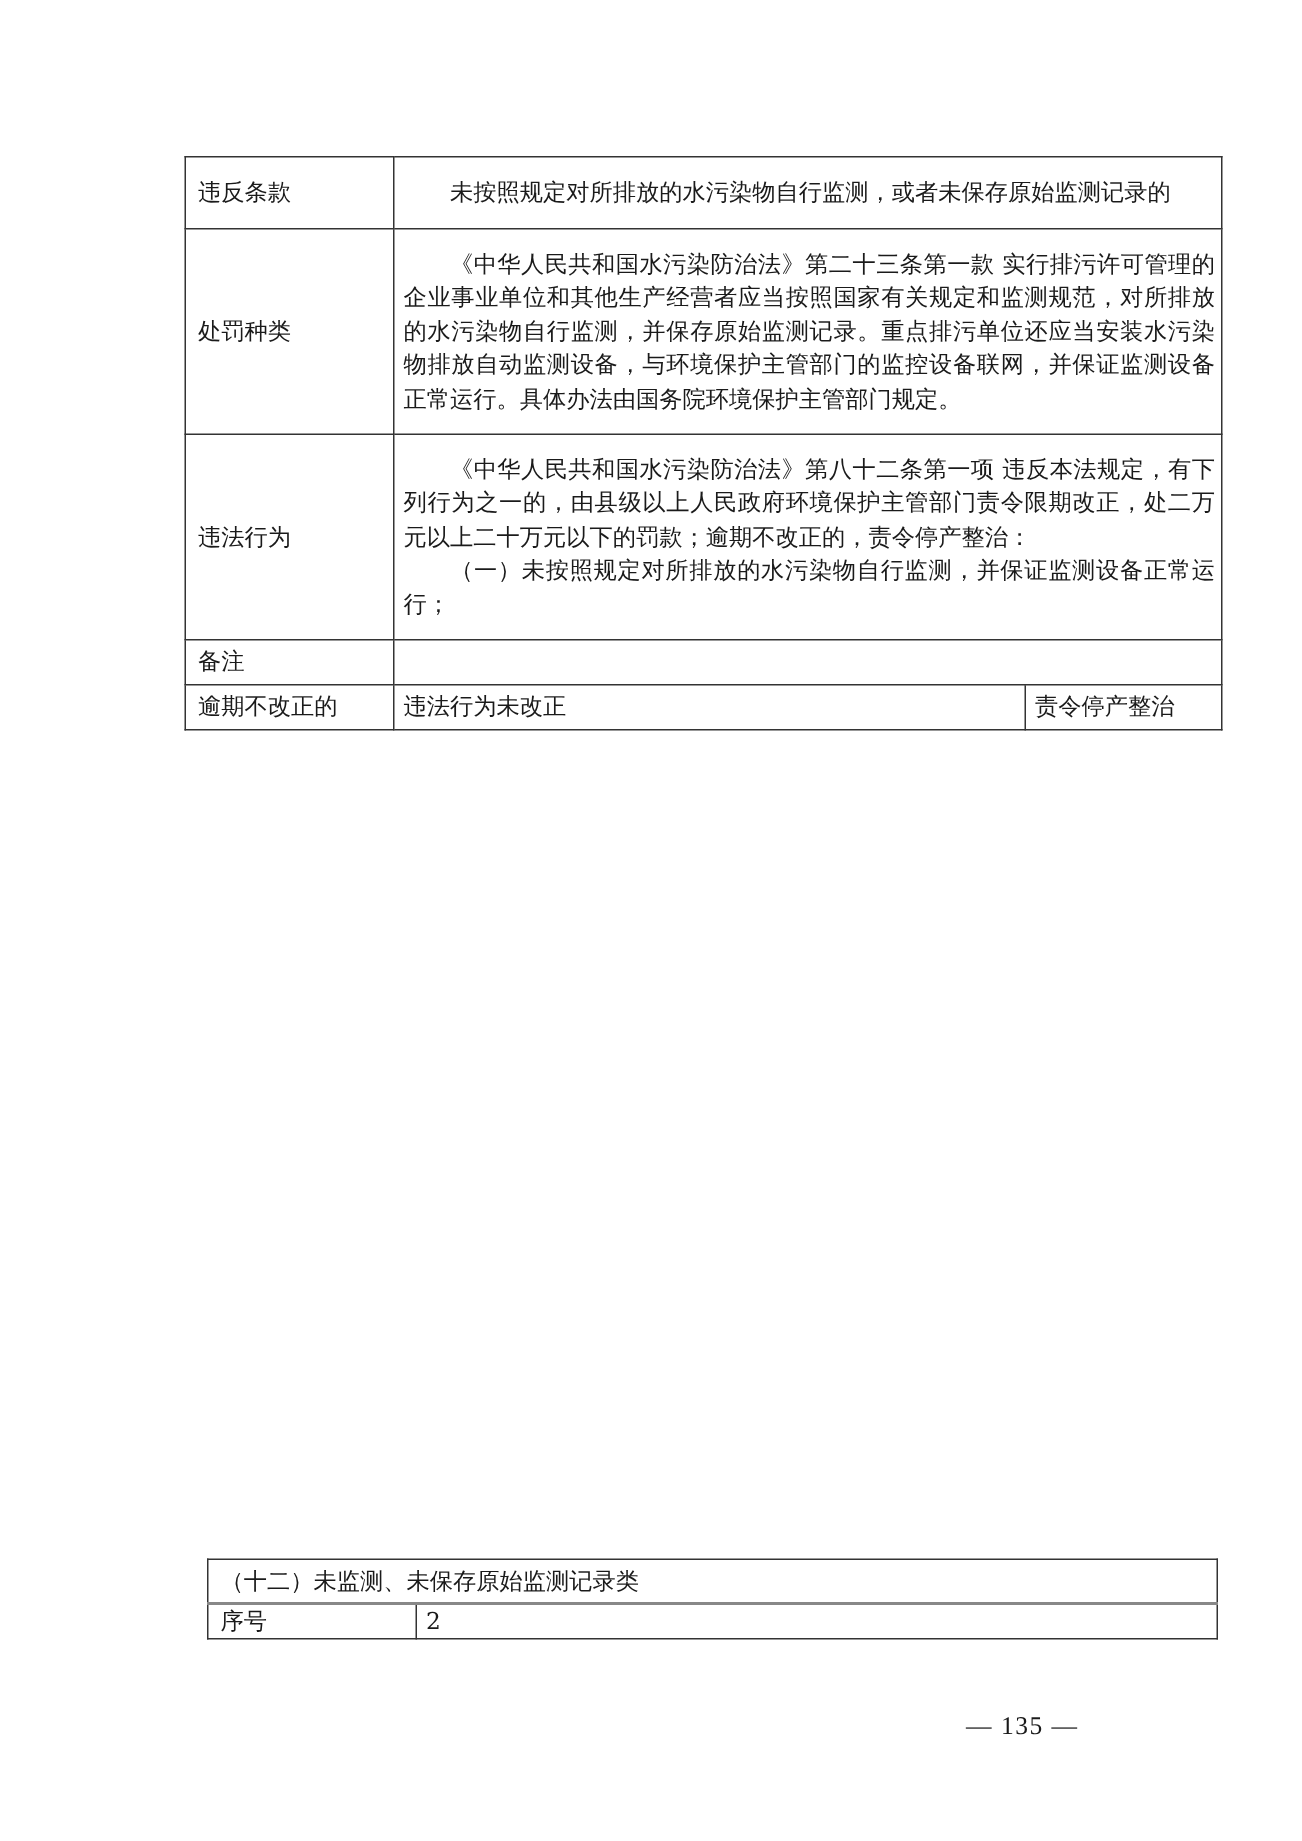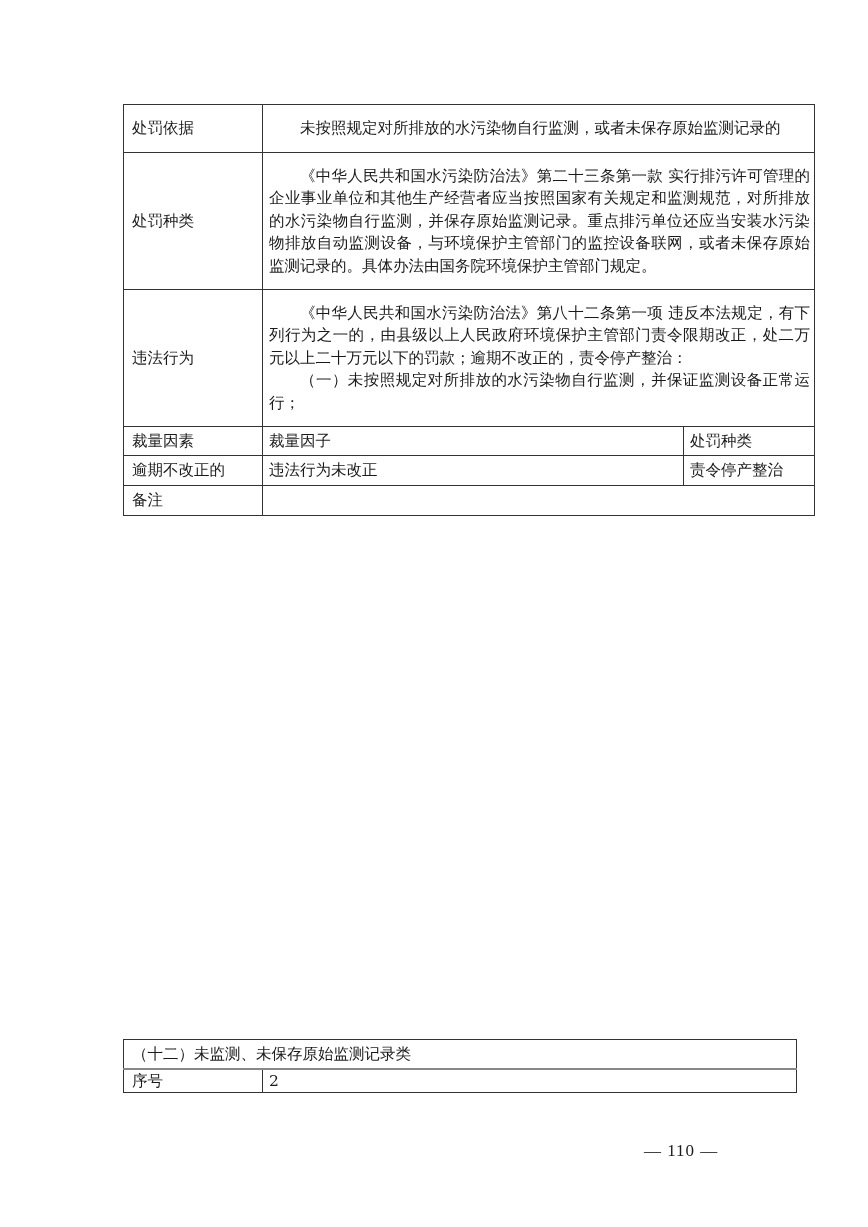--- a/index.html
+++ b/index.html
@@ -18,83 +18,78 @@
   .tbl td {
     border: 1px solid #333;
     padding: 0 6px;
     vertical-align: middle;
     word-break: break-all;
   }
   .tbl td.label { padding-left: 8px; }
   .tbl td.body { padding: 0 4px 0 6px; text-align: justify; }
   .indent { text-indent: 2em; display: block; }
   #t1 { left: 123px; top: 104px; width: 691px; }
-  #t2 { left: 123px; top: 1039px; width: 673px; padding-left: 25px; }
+  #t2 { left: 138px; top: 1039px; width: 673px; padding-left: 25px; }
   .t2-header td { border-bottom: 2px solid #888; }
   .page-num {
     position: absolute; left: 644px; top: 1141px;
     font-size: 17px; letter-spacing: 1px;
     font-family: "Liberation Serif", "DejaVu Serif", serif;
   }
 </style>
 </head>
 <body>
 
 <table id="t1" class="tbl">
   <colgroup>
     <col style="width:139px">
     <col style="width:421px">
     <col style="width:131px">
   </colgroup>
   <tbody>
       <tr style="height:48px">
-    <td class="label">处罚依据</td>
+    <td class="label">违反条款</td>
     <td class="body" colspan="2">
       <span class="indent">未按照规定对所排放的水污染物自行监测，或者未保存原始监测记录的</span>
     </td>
   </tr>
   <tr style="height:137px">
     <td class="label">处罚种类</td>
     <td class="body" colspan="2">
-      <span class="indent">《中华人民共和国水污染防治法》第二十三条第一款 实行排污许可管理的企业事业单位和其他生产经营者应当按照国家有关规定和监测规范，对所排放的水污染物自行监测，并保存原始监测记录。重点排污单位还应当安装水污染物排放自动监测设备，与环境保护主管部门的监控设备联网，或者未保存原始监测记录的。具体办法由国务院环境保护主管部门规定。</span>
+      <span class="indent">《中华人民共和国水污染防治法》第二十三条第一款 实行排污许可管理的企业事业单位和其他生产经营者应当按照国家有关规定和监测规范，对所排放的水污染物自行监测，并保存原始监测记录。重点排污单位还应当安装水污染物排放自动监测设备，与环境保护主管部门的监控设备联网，并保证监测设备正常运行。具体办法由国务院环境保护主管部门规定。</span>
     </td>
   </tr>
   <tr style="height:137px">
     <td class="label">违法行为</td>
     <td class="body" colspan="2">
       <span class="indent">《中华人民共和国水污染防治法》第八十二条第一项 违反本法规定，有下列行为之一的，由县级以上人民政府环境保护主管部门责令限期改正，处二万元以上二十万元以下的罚款；逾期不改正的，责令停产整治：</span>
       <span class="indent">（一）未按照规定对所排放的水污染物自行监测，并保证监测设备正常运行；</span>
     </td>
   </tr>
-  <tr style="height:29px">
-    <td class="label">裁量因素</td>
-    <td>裁量因子</td>
-    <td>处罚种类</td>
+  <tr style="height:30px">
+    <td class="label">备注</td>
+    <td colspan="2"></td>
   </tr>
   <tr style="height:30px">
     <td class="label">逾期不改正的</td>
     <td>违法行为未改正</td>
     <td>责令停产整治</td>
-  </tr>
-  <tr style="height:30px">
-    <td class="label">备注</td>
-    <td colspan="2"></td>
   </tr>
 </tbody>
   </table>
 
 <table id="t2" class="tbl">
   <colgroup>
     <col style="width:139px">
     <col style="width:534px">
   </colgroup>
   <tbody>
       <tr class="t2-header" style="height:29px">
     <td colspan="2" class="label">（十二）未监测、未保存原始监测记录类</td>
   </tr>
   <tr style="height:22px">
     <td class="label">序号</td>
     <td>2</td>
   </tr>
 </tbody>
   </table>
 
-<div class="page-num">— 110 —</div>
+<div class="page-num">— 135 —</div>
 
 </body></html>

